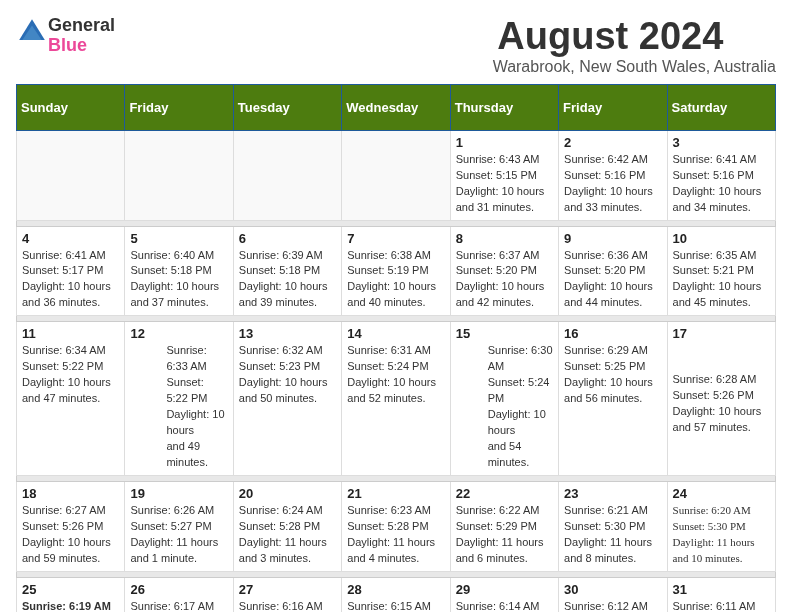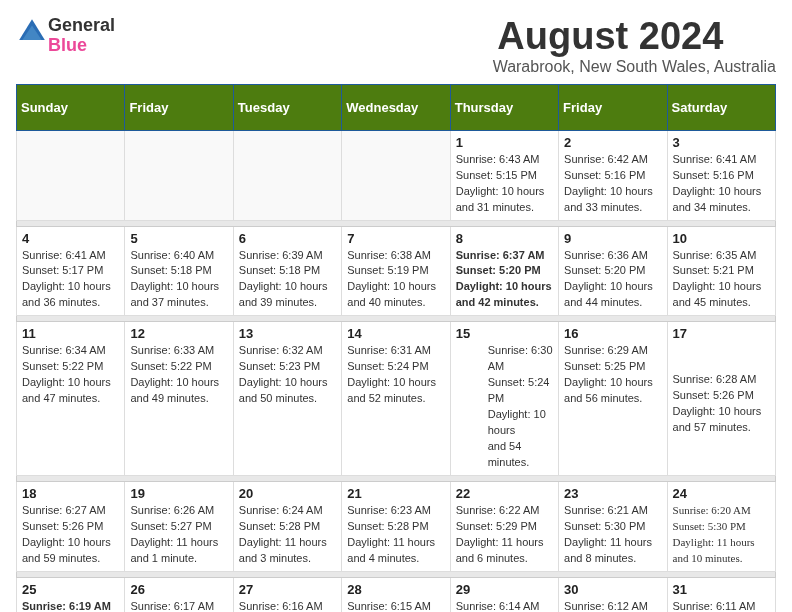--- a/index.html
+++ b/index.html
@@ -184,21 +184,21 @@
         </td>
         <td>
           <div class="day-num">7</div>
           <div class="day-info" style="white-space: pre-line;">Sunrise: 6:38 AM
 Sunset: 5:19 PM
 Daylight: 10 hours
 and 40 minutes.</div>
         </td>
         <td>
           <div class="day-num">8</div>
-          <div class="day-info" style="white-space: pre-line; font-weight: bold;">Sunrise: 6:37 AM
+          <div class="day-info" style="white-space: pre-line;">Sunrise: 6:37 AM
 Sunset: 5:20 PM
 Daylight: 10 hours
 and 42 minutes.</div>
         </td>
         <td>
           <div class="day-num">9</div>
           <div class="day-info" style="white-space: pre-line;">Sunrise: 6:36 AM
 Sunset: 5:20 PM
 Daylight: 10 hours
 and 44 minutes.</div>
@@ -217,21 +217,21 @@
       <tr>
         <td>
           <div class="day-num">11</div>
           <div class="day-info" style="white-space: pre-line;">Sunrise: 6:34 AM
 Sunset: 5:22 PM
 Daylight: 10 hours
 and 47 minutes.</div>
         </td>
         <td>
           <div class="day-num">12</div>
-          <div class="day-info" style="white-space: pre-line;">Sunrise: 6:33 AM
+          <div class="day-info" style="white-space: pre-line; margin-left: 36px;">Sunrise: 6:33 AM
 Sunset: 5:22 PM
 Daylight: 10 hours
 and 49 minutes.</div>
         </td>
         <td>
           <div class="day-num">13</div>
           <div class="day-info" style="white-space: pre-line;">Sunrise: 6:32 AM
 Sunset: 5:23 PM
 Daylight: 10 hours
 and 50 minutes.</div>

